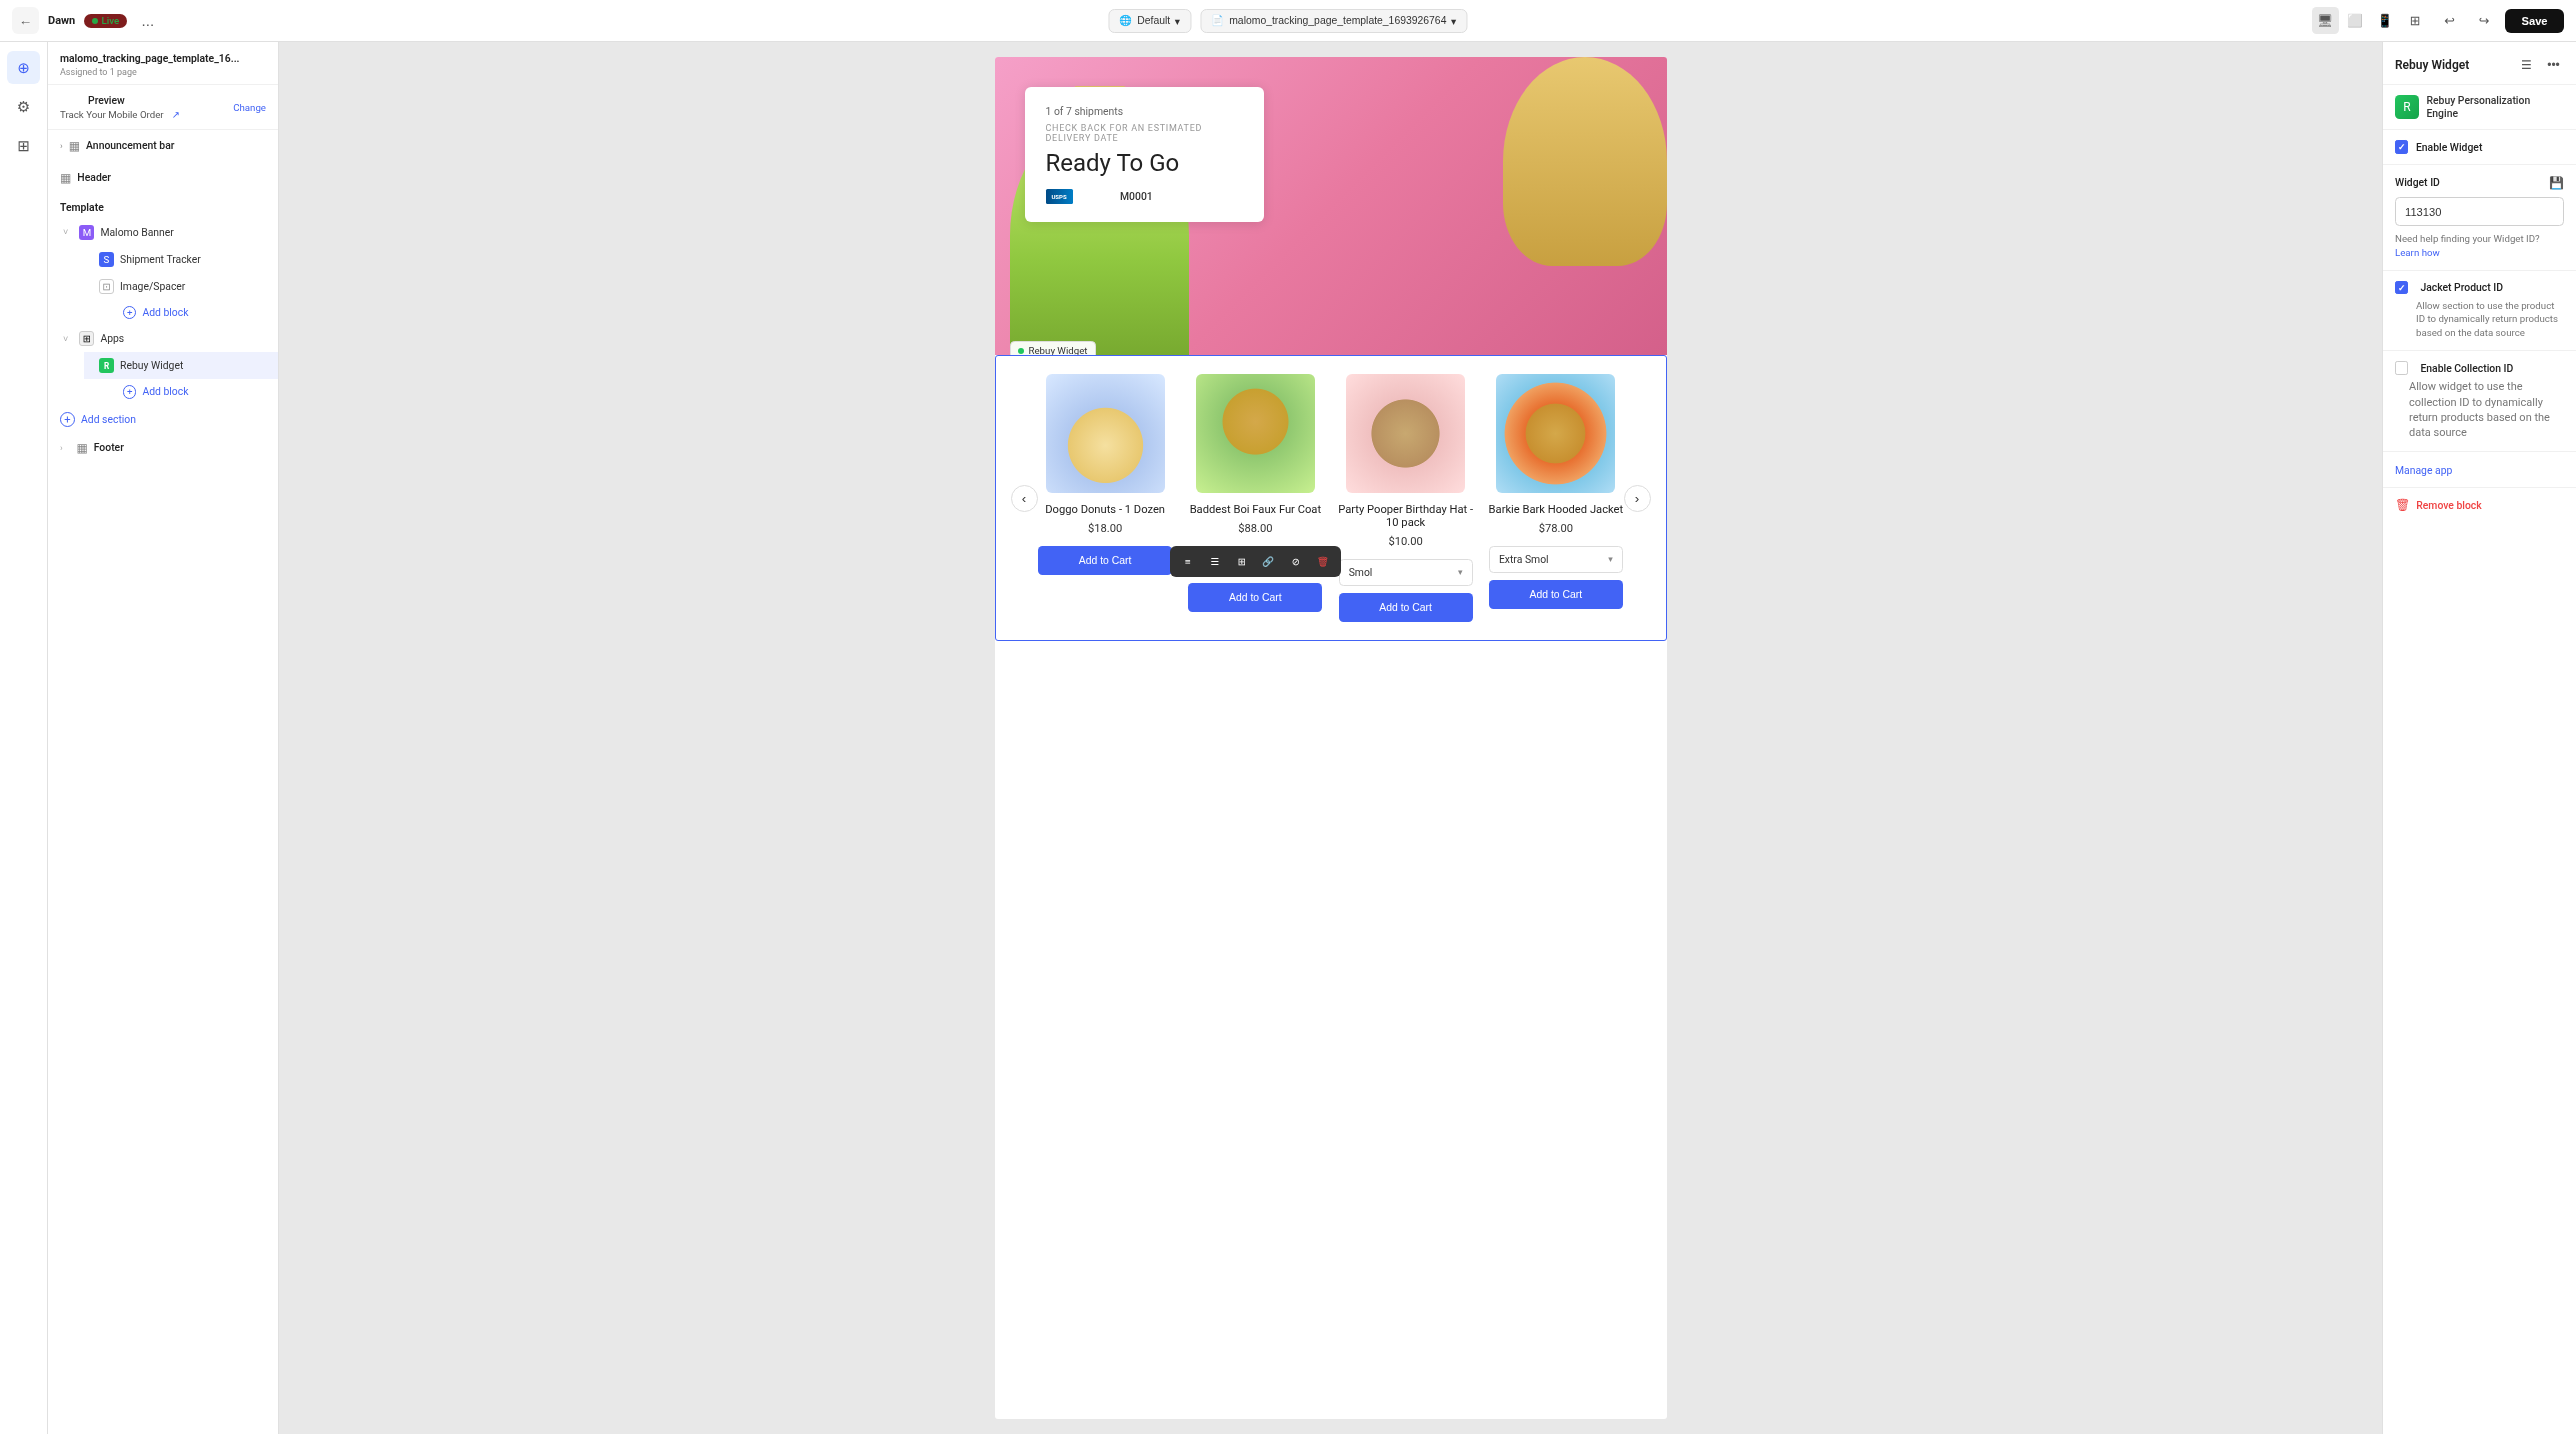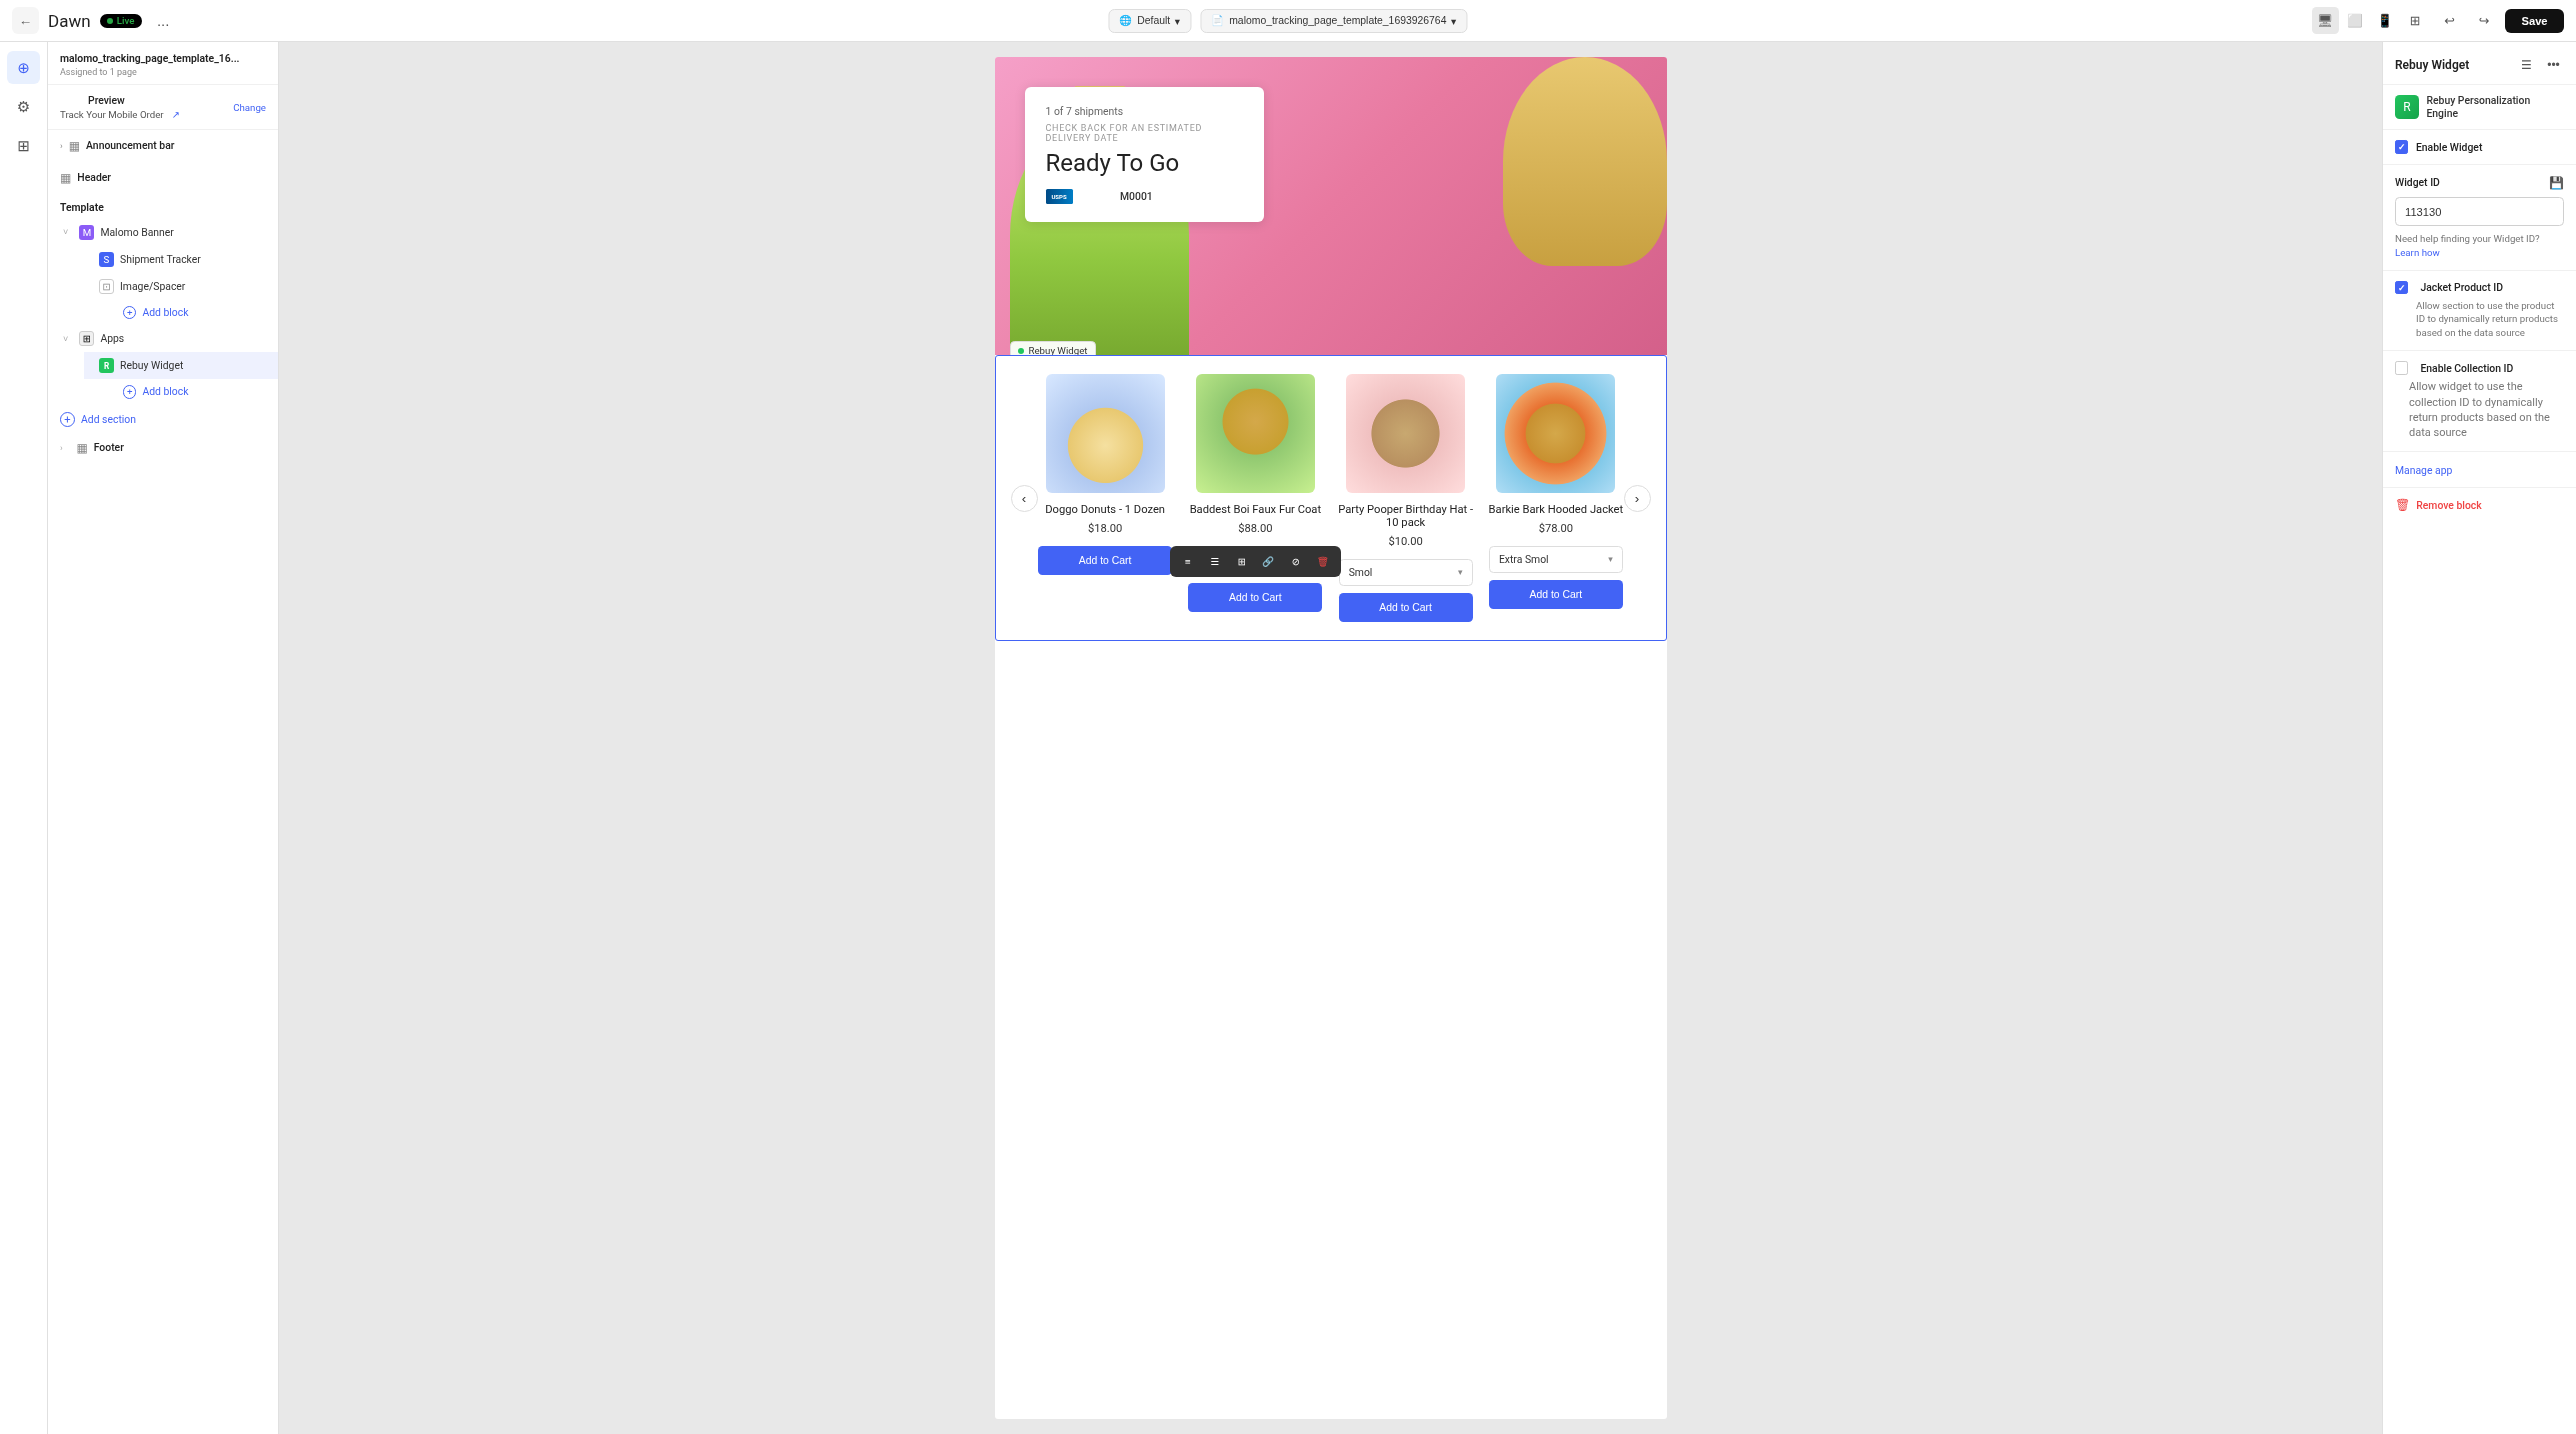--- a/index.html
+++ b/index.html
@@ -14,22 +14,22 @@
       align-items: center;
       padding: 0 12px;
       gap: 9px;
       flex-shrink: 0;
       position: relative;
     }
     .topbar-left { display: flex; align-items: center; gap: 9px; }
     .topbar-center { position: absolute; left: 50%; transform: translateX(-50%); display: flex; align-items: center; gap: 9px; }
     .topbar-right { margin-left: auto; display: flex; align-items: center; gap: 7.5px; }
     .back-btn { width: 27px; height: 27px; border-radius: 6px; border: none; background: #f5f5f5; cursor: pointer; display: flex; align-items: center; justify-content: center; font-size: 13.4px; color: #555; }
-    .user-name { font-weight: 400; font-size: 17px; color: #222; }
-    .live-badge { background: #000000; color: #28a745; border-radius: 9px; padding: 1.5px 7.5px; font-size: 9.7px; font-weight: 500; display: flex; align-items: center; gap: 3.7px; }
+    .user-name { font-weight: 700; font-size: 11px; color: #222; }
+    .live-badge { background: #7f1d1d; color: #28a745; border-radius: 9px; padding: 1.5px 7.5px; font-size: 9.7px; font-weight: 500; display: flex; align-items: center; gap: 3.7px; }
     .live-dot { width: 6px; height: 6px; border-radius: 50%; background: #28a745; }
     .more-btn { background: none; border: none; cursor: pointer; font-size: 15px; color: #555; padding: 3px 6px; }
     .globe-btn { display: flex; align-items: center; gap: 4.5px; background: #f5f5f5; border: 0.7px solid #ddd; border-radius: 6px; padding: 4.5px 10.4px; cursor: pointer; font-size: 10.4px; color: #333; }
     .file-btn { display: flex; align-items: center; gap: 4.5px; background: #f5f5f5; border: 0.7px solid #ddd; border-radius: 6px; padding: 4.5px 10.4px; cursor: pointer; font-size: 10.4px; color: #333; max-width: 298px; overflow: hidden; text-overflow: ellipsis; white-space: nowrap; }
     .device-icons { display: flex; gap: 3px; }
     .device-btn { width: 27px; height: 27px; border-radius: 4.5px; border: none; background: none; cursor: pointer; display: flex; align-items: center; justify-content: center; font-size: 12.7px; color: #555; }
     .device-btn.active { background: #e8e8e8; }
     .undo-btn, .redo-btn { width: 27px; height: 27px; border-radius: 4.5px; border: none; background: none; cursor: pointer; display: flex; align-items: center; justify-content: center; font-size: 12.7px; color: #555; }
     .save-btn { background: #111; color: #fff; border: none; border-radius: 6px; padding: 6px 16.4px; font-size: 11.2px; font-weight: 600; cursor: pointer; }
 

